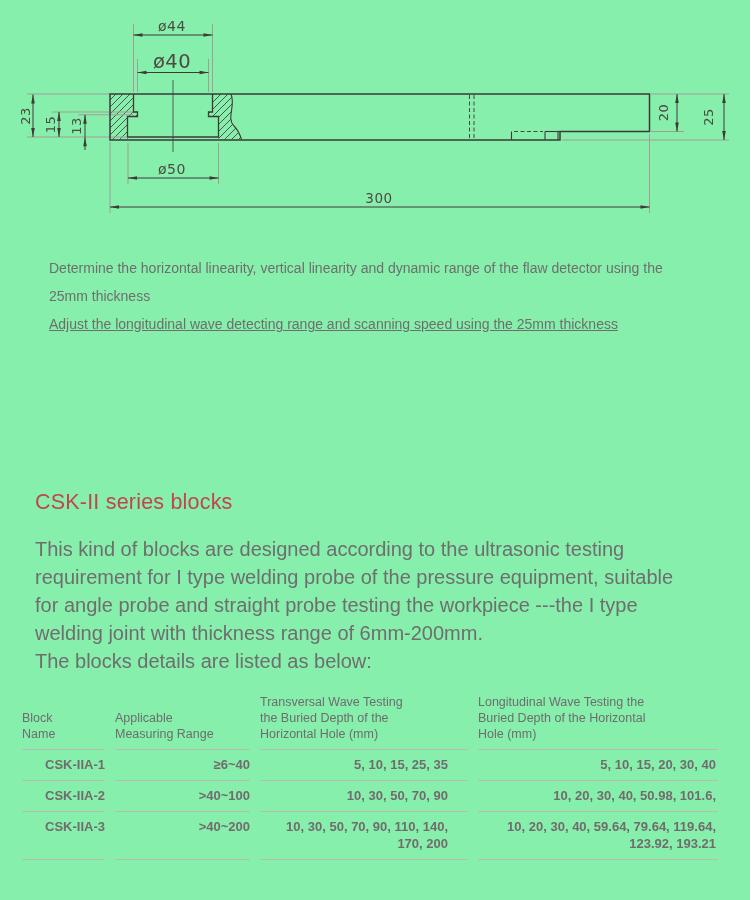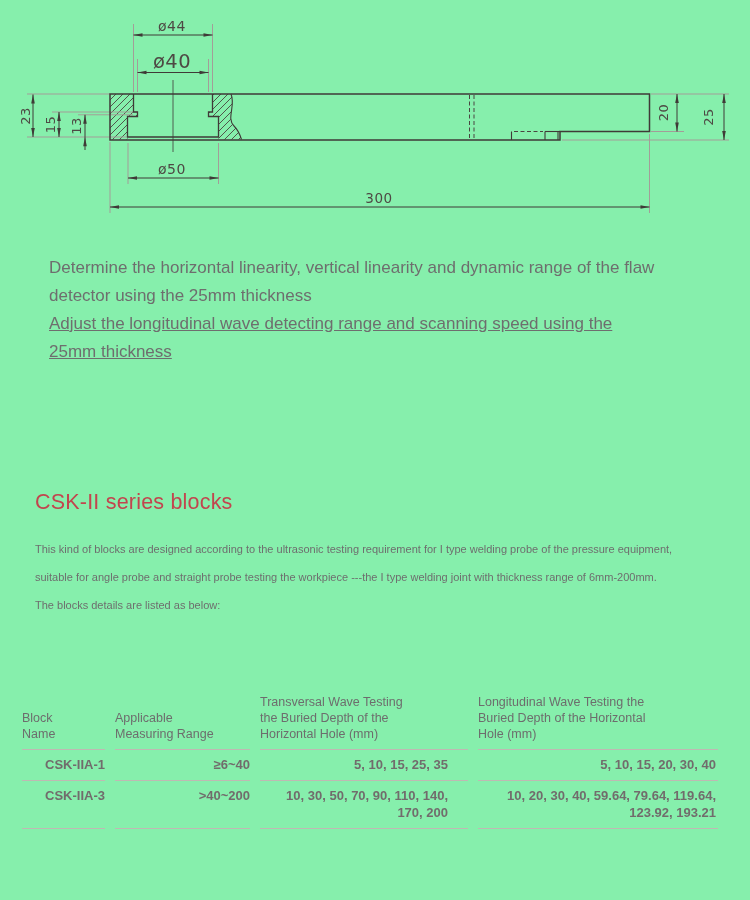--- a/index.html
+++ b/index.html
@@ -8,30 +8,30 @@
     font-family:"Liberation Sans","DejaVu Sans",sans-serif;
     padding-left:28px;
   }
   
   #drawing{position:absolute;left:0;top:0;}
   .dwg-text{
     font-family:"DejaVu Sans","Liberation Sans",sans-serif;
     fill:#4e4944;letter-spacing:0.5px;
   }
   
-  .usage{position:absolute;left:49px;top:254px;color:#6e6e6e;font-size:17px;line-height:28px;}
+  .usage{position:absolute;left:49px;top:254px;color:#6e6e6e;font-size:14px;line-height:28px;}
   .usage p{margin:0;}
   .w1{width:645px;}
   .w2{width:608px;text-decoration:underline;}
   .w3{width:604px;}
   .sec-heading{
     position:absolute;left:27px;top:482px;margin:8px;
     color:#c2454e;font-size:21.5px;font-weight:400;letter-spacing:0.2px;
   }
-  .desc{position:absolute;left:35px;top:535px;width:660px;color:#6e6e6e;font-size:11px;line-height:28px;}
+  .desc{position:absolute;left:35px;top:535px;width:660px;color:#6e6e6e;font-size:20px;line-height:28px;}
   .desc p{margin:0;}
   
   .blocks-table-wrap{position:absolute;left:12px;top:694px;width:730px;}
   table.blocks{border-collapse:separate;border-spacing:10px 0;table-layout:fixed;}
   .blocks th{
     vertical-align:bottom;text-align:left;font-weight:400;
     color:#6d6d6d;font-size:12.5px;line-height:16px;
     border-bottom:1px solid #bfb9b3;padding:0 0 7px 0;
   }
   .blocks td{
@@ -202,20 +202,30 @@
           <td>CSK-IIA-1</td>
           <td>≥6~40</td>
           <td>
               <span class="c3s">5, 10, 15, 25, 35</span>
             </td>
           <td>
               <span class="c4s">5, 10, 15, 20, 30, 40</span>
             </td>
         </tr>
         <tr>
+          <td>CSK-IIA-2</td>
+          <td>&gt;40~100</td>
+          <td>
+              <span class="c3s">10, 30, 50, 70, 90</span>
+            </td>
+          <td>
+              <span class="c4s">10, 20, 30, 40, 50.98, 101.6, </span>
+            </td>
+        </tr>
+        <tr>
           <td>CSK-IIA-3</td>
           <td>&gt;40~200</td>
           <td>
               <span class="c3s">10, 30, 50, 70, 90, 110, 140, 170, 200</span>
             </td>
           <td>
               <span class="c4s">10, 20, 30, 40, 59.64, 79.64, 119.64, 123.92, 193.21</span>
             </td>
         </tr>
       </tbody>

